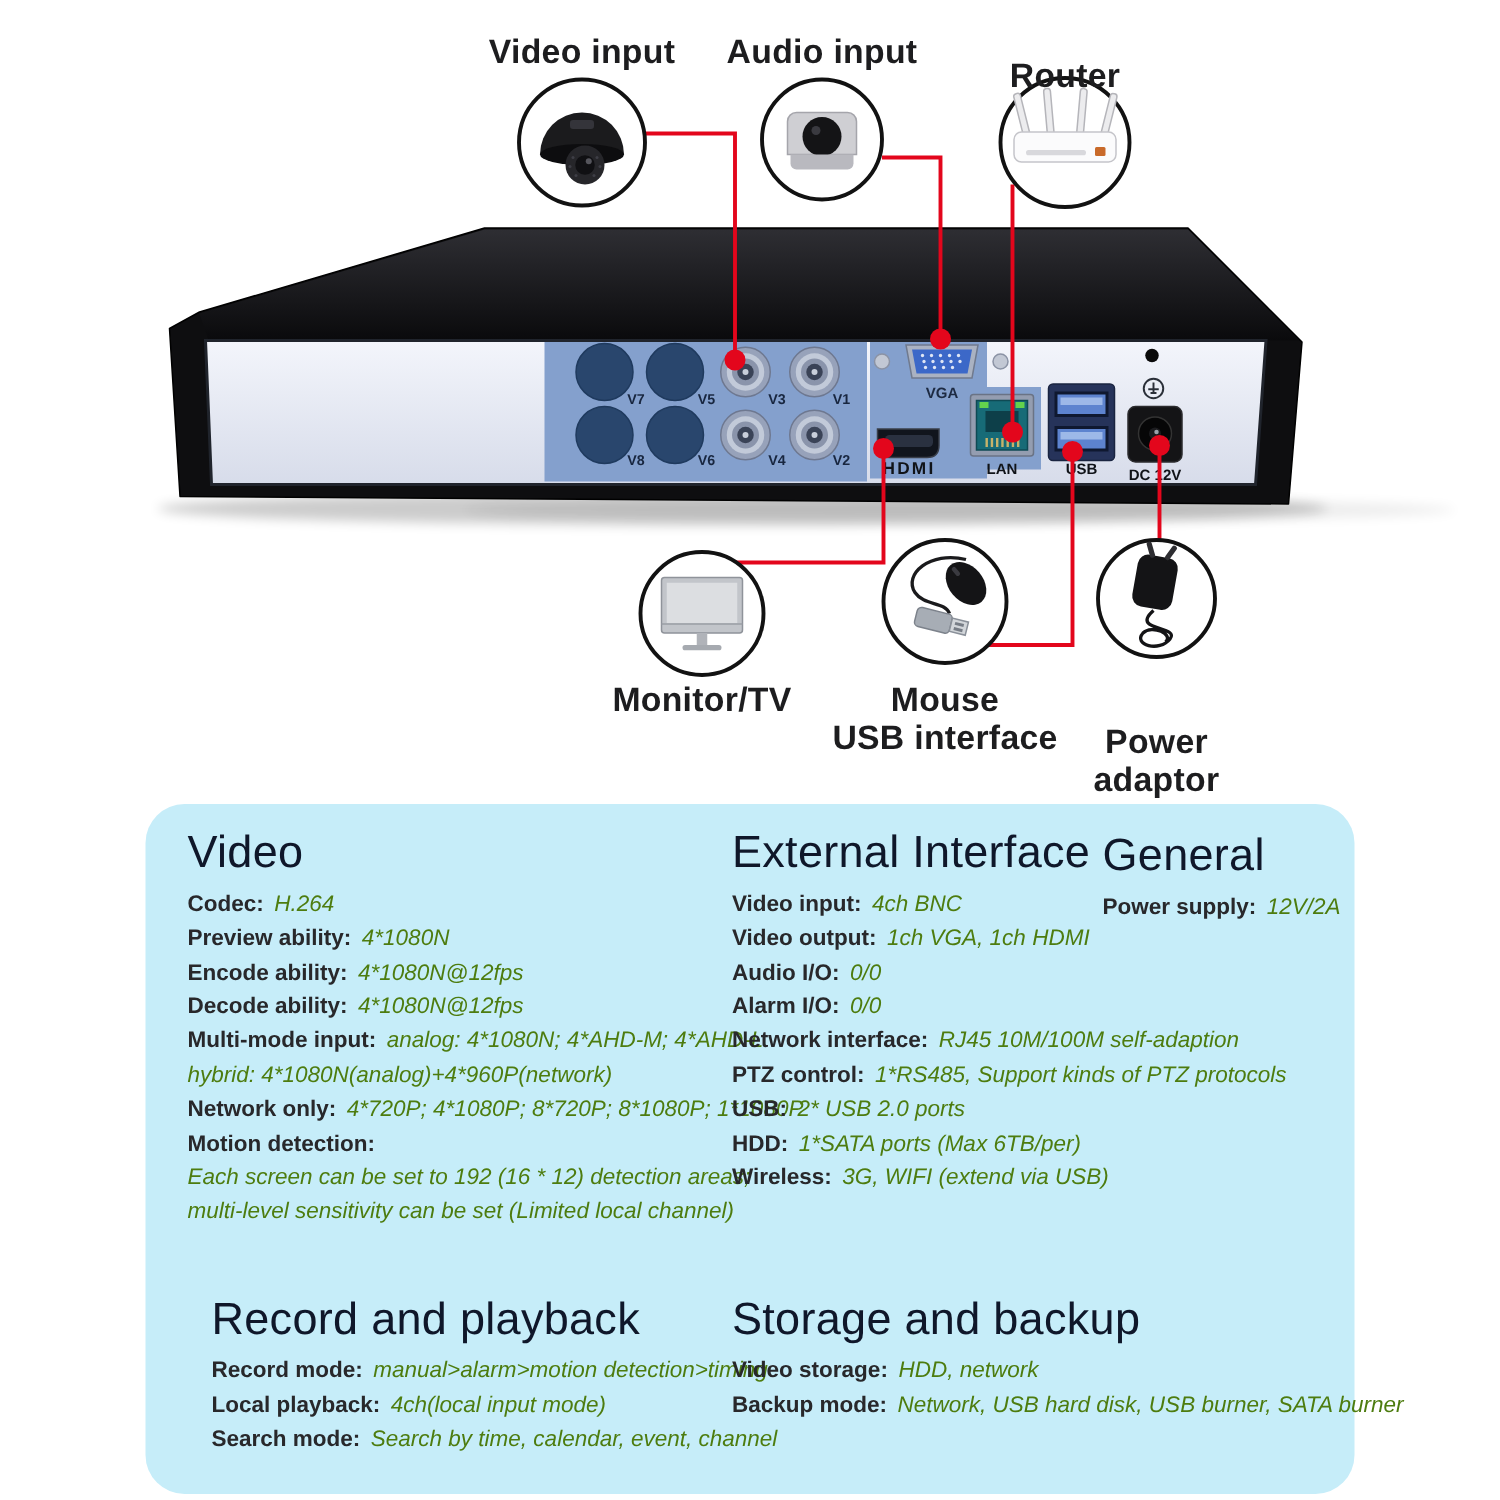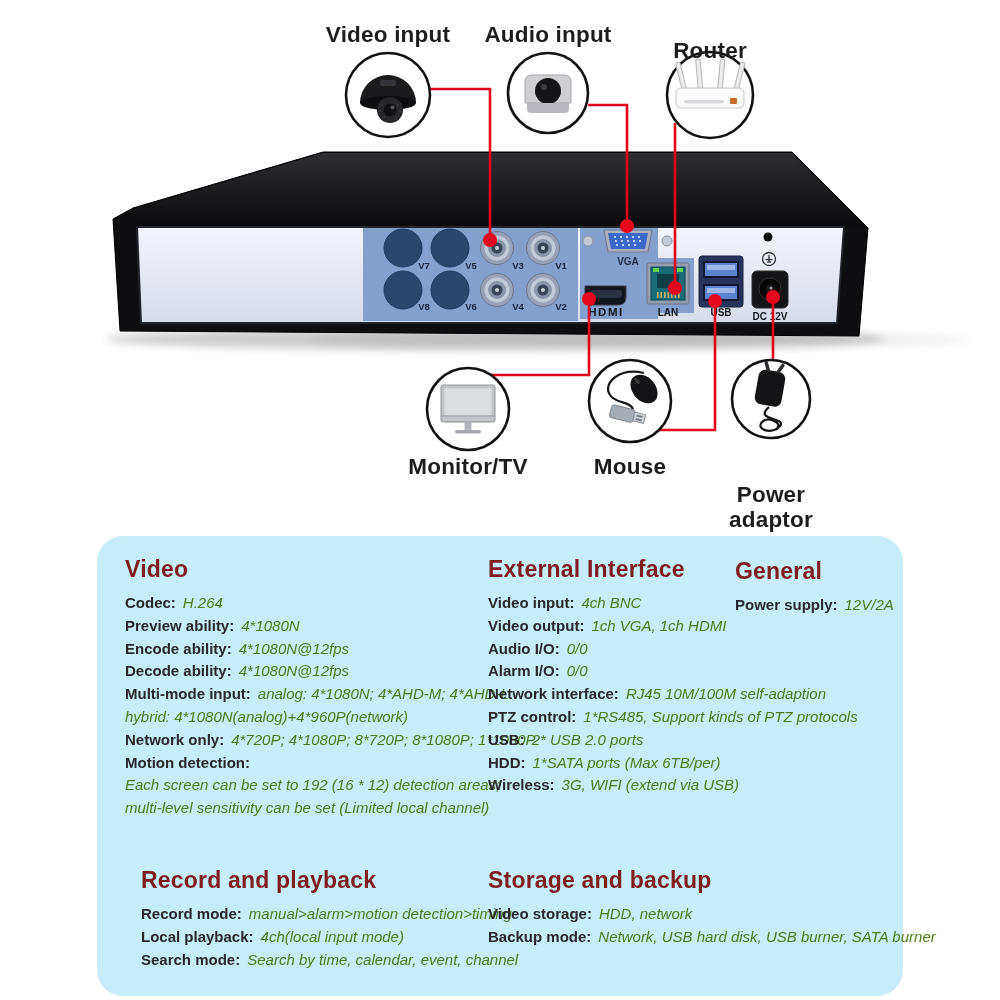--- a/index.html
+++ b/index.html
@@ -14,21 +14,21 @@
     position:absolute;width:260px;text-align:center;
     font-size:22.5px;font-weight:700;color:#1d1d1f;letter-spacing:0.2px;line-height:25px;
   }
   
   .spec-panel{
     position:absolute;left:97px;top:536px;width:806px;height:460px;
     background:#c6edf9;border-radius:26px;
   }
   .section{position:absolute;}
   .section-title{
-    font-size:23px;font-weight:700;color:#7f1d1d;line-height:30px;letter-spacing:0.2px;
+    font-size:30px;font-weight:400;color:#0f172a;line-height:30px;letter-spacing:0.2px;
   }
   .rows{margin-top:8px;}
   .row{line-height:22.8px;font-size:15px;white-space:nowrap;}
   .lbl{font-weight:700;color:#28282b;margin-right:7px;}
   .lbl:empty{display:none;margin:0;}
   .val{color:#4d7c0f;font-style:italic;}
   svg text{font-family:"Liberation Sans","DejaVu Sans",sans-serif;}
 </style>
 </head>
 <body>
@@ -280,20 +280,21 @@
 
 <div class="callout-label" style="left:258px;top:22px">Video input</div>
 <div class="callout-label" style="left:418px;top:22px">Audio input</div>
 <div class="callout-label" style="left:580px;top:38px">Router</div>
 
 <div class="callout-label" style="left:338px;top:454px">
   <div>Monitor/TV</div>
 </div>
 <div class="callout-label" style="left:500px;top:454px">
   <div>Mouse</div>
+  <div>USB interface</div>
 </div>
 <div class="callout-label" style="left:641px;top:482px">
   <div>Power</div>
   <div>adaptor</div>
 </div>
 
 <div class="spec-panel">
 
   <div class="section" style="left:28px;top:18px">
     <div class="section-title">Video</div>

